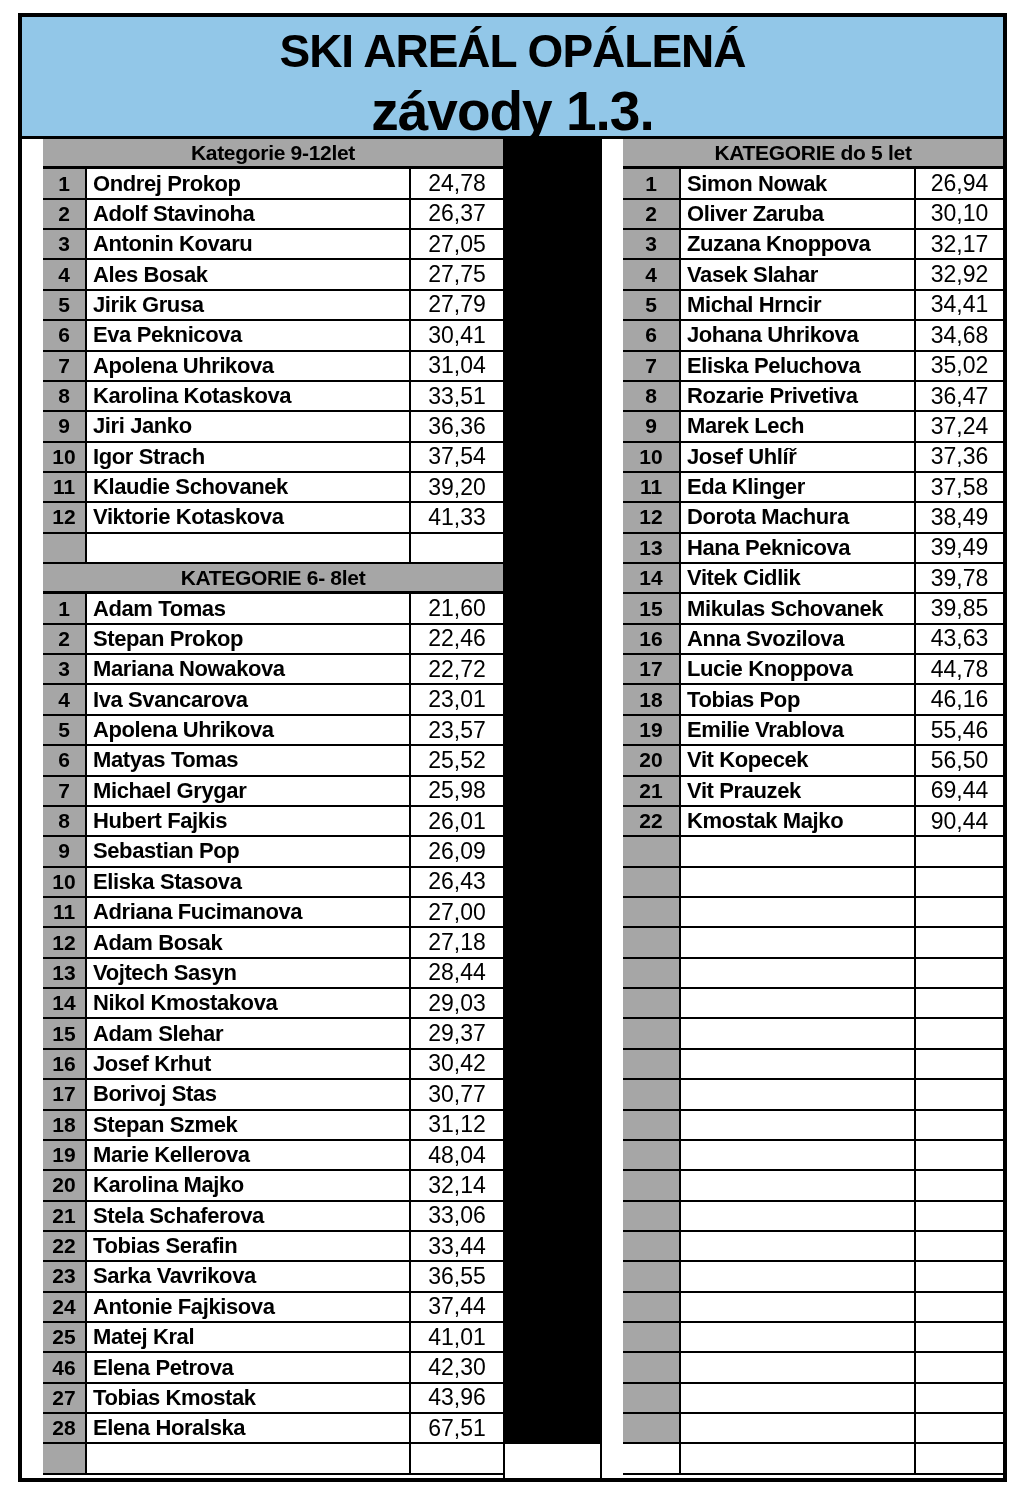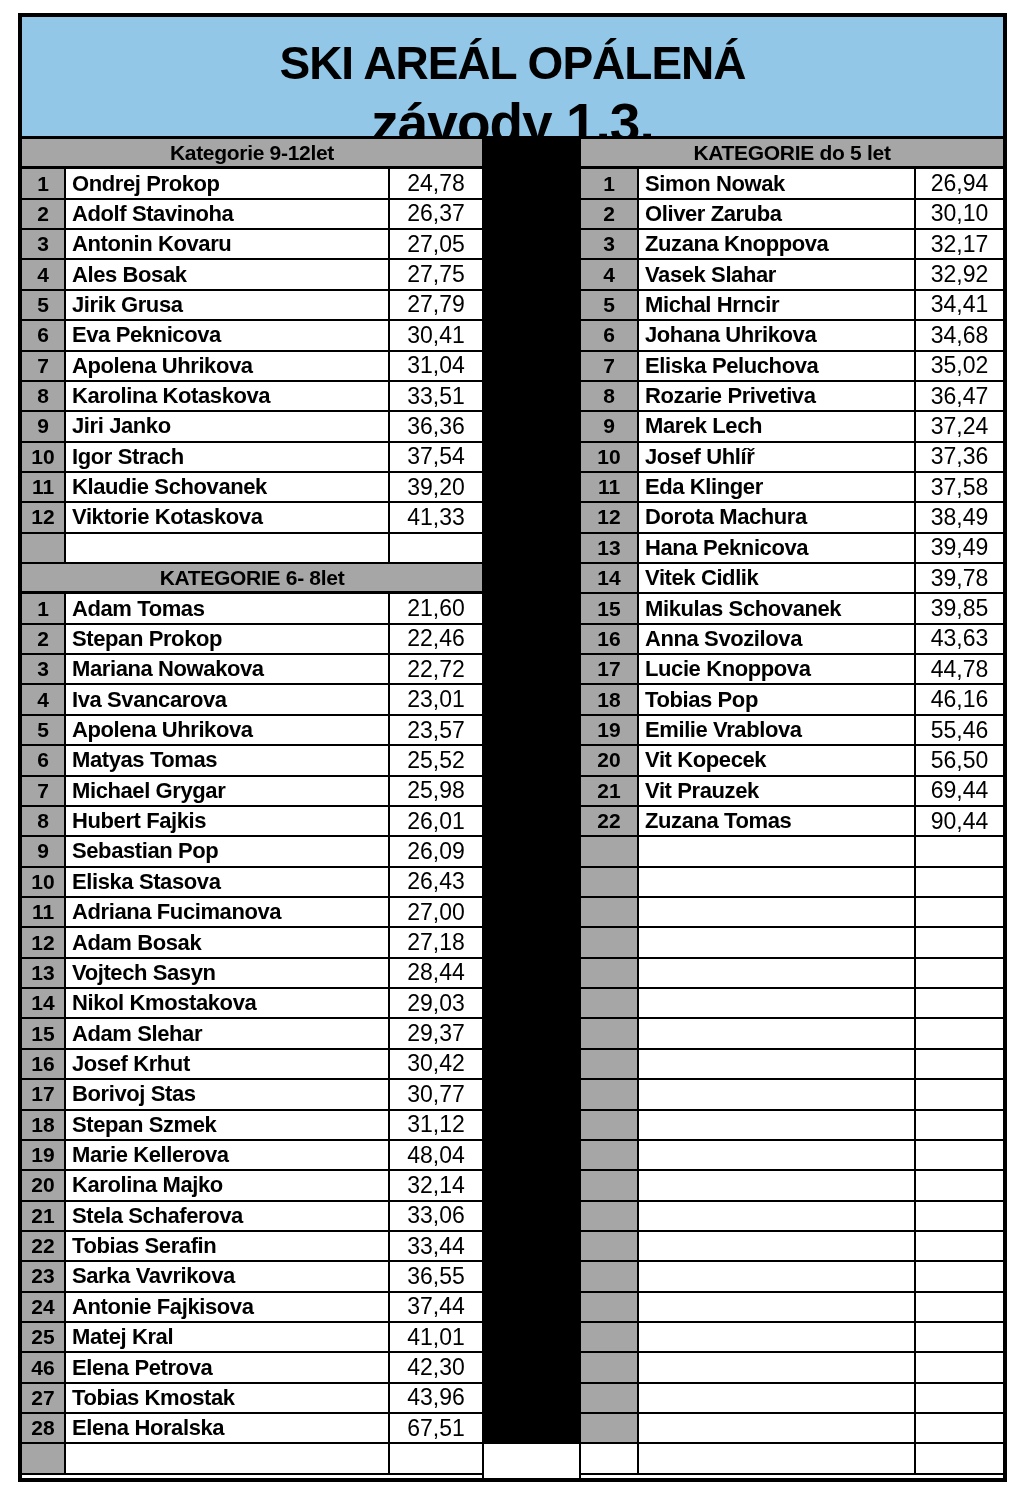--- a/index.html
+++ b/index.html
@@ -21,30 +21,30 @@
     width:989px;height:1469px;
     border:4px solid var(--grid);
     background:#fff;
     display:flex;flex-direction:column;
   }
   .title-block{
     height:122px;flex:0 0 122px;
     background:var(--banner-blue);
     border-bottom:3px solid var(--grid);
     display:flex;flex-direction:column;align-items:center;
-    padding-top:22px;
+    padding-top:10px;
   }
   .title-line1{
     font-weight:700;font-size:46px;letter-spacing:-1px;line-height:1.05;
   }
   .title-line2{
     font-weight:700;font-size:55px;letter-spacing:-1px;line-height:1.05;margin-top:8px;
   }
   .sheet-body{flex:1;display:flex;align-items:stretch;}
-  .col{display:flex;flex-direction:column;}
+  .col{display:flex;flex-direction:column;margin-left:21px;}
   .col-left{width:460px;flex:0 0 460px;}
   .col-right{flex:1;}
   .strip{width:99px;flex:0 0 99px;display:flex;flex-direction:column;}
   .strip-black{background:#000;height:calc(var(--rh) * 43);}
   .strip-white-cell{
     flex:1;background:#fff;
     border-left:2px solid var(--grid);
     border-right:2px solid var(--grid);
   }
   .g-row{
@@ -410,21 +410,21 @@
           <div class="cell name-cell">Vit Kopecek</div>
           <div class="cell time-cell">56,50</div>
         </div>
         <div class="g-row">
           <div class="cell rank-cell">21</div>
           <div class="cell name-cell">Vit Prauzek</div>
           <div class="cell time-cell">69,44</div>
         </div>
         <div class="g-row">
           <div class="cell rank-cell">22</div>
-          <div class="cell name-cell">Zuzana Tomas</div>
+          <div class="cell name-cell">Kmostak Majko</div>
           <div class="cell time-cell">90,44</div>
         </div>
         <div class="g-row">
           <div class="cell rank-cell"></div>
           <div class="cell name-cell"></div>
           <div class="cell time-cell"></div>
         </div>
         <div class="g-row">
           <div class="cell rank-cell"></div>
           <div class="cell name-cell"></div>

